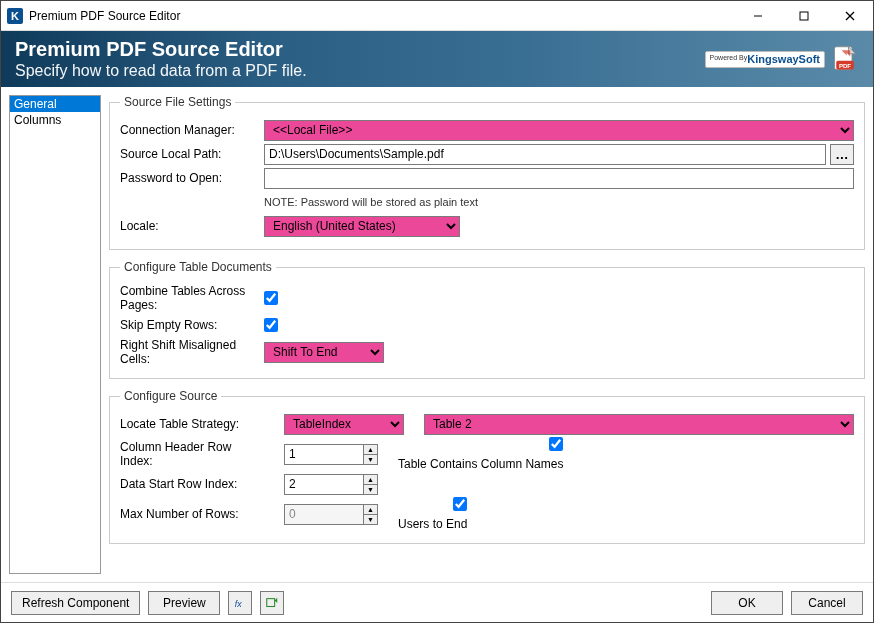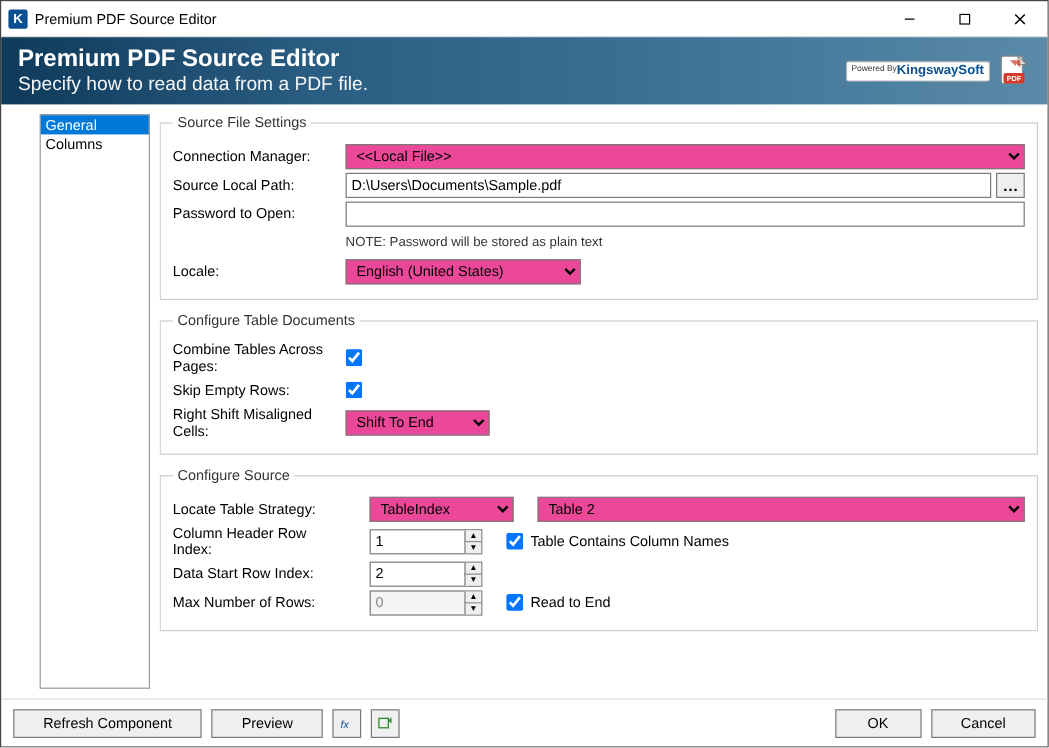--- a/index.html
+++ b/index.html
@@ -67,21 +67,20 @@
     width:28px; height:28px; position:relative;
   }
   .pdf-icon svg { width:100%; height:100%; }
 
   .content {
     flex: 1;
     display: flex;
     padding: 8px;
     gap: 8px;
     overflow: hidden;
-    margin-left: 24px;
   }
   .sidebar {
     width: 92px;
     border: 1px solid #999;
     background:#fff;
   }
   .sidebar-item {
     padding: 1px 4px;
     cursor: default;
   }
@@ -140,38 +139,38 @@
   .spinner-btns {
     position:absolute; right:1px; top:1px; bottom:1px; width:14px;
     display:flex; flex-direction:column;
   }
   .spinner-btns div {
     flex:1; border-left:1px solid #7a7a7a; background:#efefef;
     display:flex; align-items:center; justify-content:center; font-size:7px;
   }
   .spinner-btns div:first-child { border-bottom:1px solid #7a7a7a; }
   input[type=checkbox] { width:14px; height:14px; margin:0; }
-  .chk-row { display:flex; align-items:flex-end; gap:6px; }
+  .chk-row { display:flex; align-items:flex-end; gap:6px;flex-direction:column; }
   input:disabled, .disabled { color:#888; background:#f5f5f5; }
 
   .footer {
     height: 40px;
     border-top: 1px solid #ddd;
     display:flex;
     align-items:center;
     padding: 0 10px;
     gap: 8px;
   }
   .footer .spacer { flex:1; }
   .btn {
     height: 24px;
     min-width: 72px;
     border: 1px solid #7a7a7a;
     background: #efefef;
-    padding: 0 24px;
+    padding: 0 10px;
     display:inline-flex; align-items:center; justify-content:center;
     font: inherit;
   }
   .btn-sm {
     height:24px; width:24px; padding:0;
     border:1px solid #7a7a7a; background:#efefef;
     display:inline-flex; align-items:center; justify-content:center;
   }
   .btn.refresh { min-width: 120px; }
   .combo-narrow { width: 196px; }
@@ -330,21 +329,21 @@
           <span class="lbl">Max Number of Rows:</span>
           <div class="spinner-wrap">
             <input class="num disabled" type="text" disabled="" value="0" style="">
             <div class="spinner-btns">
                 <div>▲</div>
                 <div>▼</div>
               </div>
           </div>
           <div class="chk-row">
             <input type="checkbox" checked="" style="">
-            <span>Read to End</span>
+            <span>Users to End</span>
           </div>
         </div>
       </fieldset>
 
     </div>
   </div>
 
   <div class="footer">
     <button class="btn refresh">Refresh Component</button>
     <button class="btn">Preview</button>

